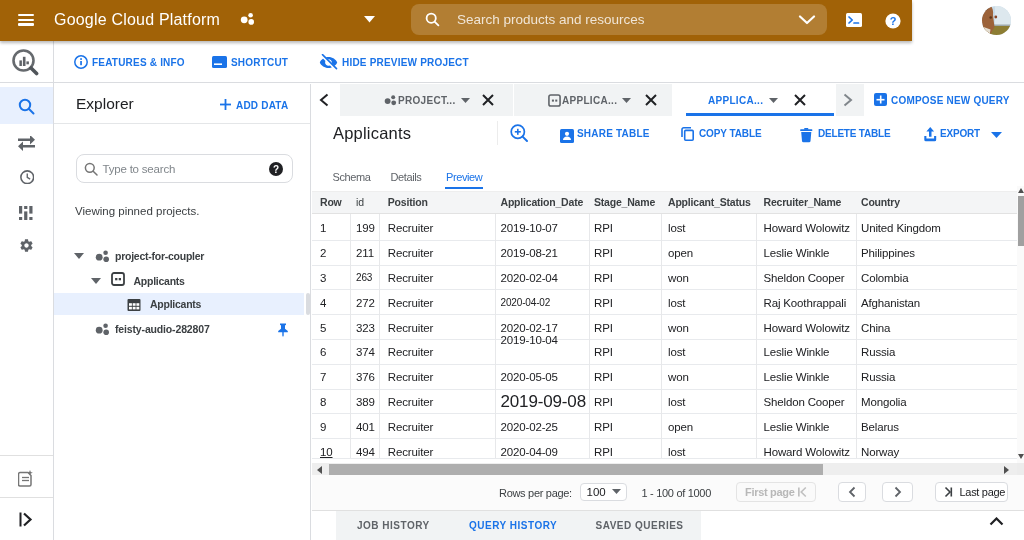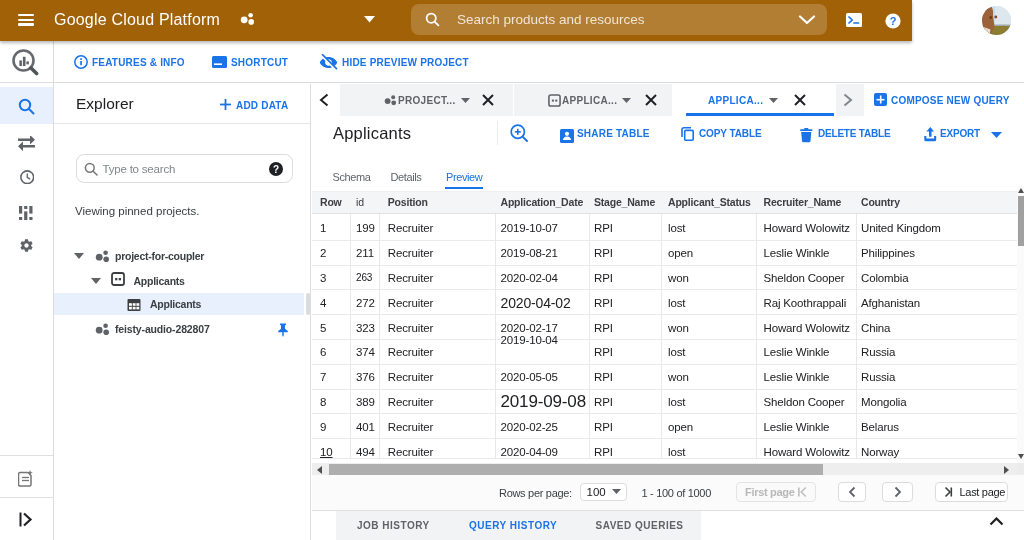--- a/index.html
+++ b/index.html
@@ -343,21 +343,21 @@
       <div class="abs" style="left:75.80000000000001px;top:49.6px;height:24.8px;display:flex;align-items:center;font-size:11.5px;letter-spacing:-.15px;color:#202124;white-space:nowrap;">Recruiter</div>
       <div class="abs" style="left:188.5px;top:49.6px;height:24.8px;display:flex;align-items:center;font-size:11.5px;letter-spacing:-.15px;color:#202124;white-space:nowrap;">2020-02-04</div>
       <div class="abs" style="left:282px;top:49.6px;height:24.8px;display:flex;align-items:center;font-size:11.5px;letter-spacing:-.15px;color:#202124;white-space:nowrap;">RPI</div>
       <div class="abs" style="left:356px;top:49.6px;height:24.8px;display:flex;align-items:center;font-size:11.5px;letter-spacing:-.15px;color:#202124;white-space:nowrap;">won</div>
       <div class="abs" style="left:451.5px;top:49.6px;height:24.8px;display:flex;align-items:center;font-size:11.5px;letter-spacing:-.15px;color:#202124;white-space:nowrap;">Sheldon Cooper</div>
       <div class="abs" style="left:549px;top:49.6px;height:24.8px;display:flex;align-items:center;font-size:11.5px;letter-spacing:-.15px;color:#202124;white-space:nowrap;">Colombia</div>
       <div class="abs" style="left:0;top:74.4px;width:705px;height:24.8px;border-bottom:1px solid #e8eaed;box-sizing:border-box;"></div>
       <div class="abs" style="left:8px;top:74.4px;height:24.8px;display:flex;align-items:center;font-size:11.5px;letter-spacing:-.15px;color:#202124;white-space:nowrap;">4</div>
       <div class="abs" style="left:44px;top:74.4px;height:24.8px;display:flex;align-items:center;font-size:11.5px;letter-spacing:-.15px;color:#202124;white-space:nowrap;">272</div>
       <div class="abs" style="left:75.80000000000001px;top:74.4px;height:24.8px;display:flex;align-items:center;font-size:11.5px;letter-spacing:-.15px;color:#202124;white-space:nowrap;">Recruiter</div>
-      <div class="abs" style="left:188.5px;top:74.4px;height:24.8px;display:flex;align-items:center;font-size:14px;letter-spacing:-.15px;color:#202124;white-space:nowrap;">2020-04-02</div>
+      <div class="abs" style="left:188.5px;top:74.4px;height:24.8px;display:flex;align-items:center;font-size:10px;letter-spacing:-.15px;color:#202124;white-space:nowrap;">2020-04-02</div>
       <div class="abs" style="left:282px;top:74.4px;height:24.8px;display:flex;align-items:center;font-size:11.5px;letter-spacing:-.15px;color:#202124;white-space:nowrap;">RPI</div>
       <div class="abs" style="left:356px;top:74.4px;height:24.8px;display:flex;align-items:center;font-size:11.5px;letter-spacing:-.15px;color:#202124;white-space:nowrap;">lost</div>
       <div class="abs" style="left:451.5px;top:74.4px;height:24.8px;display:flex;align-items:center;font-size:11.5px;letter-spacing:-.15px;color:#202124;white-space:nowrap;">Raj Koothrappali</div>
       <div class="abs" style="left:549px;top:74.4px;height:24.8px;display:flex;align-items:center;font-size:11.5px;letter-spacing:-.15px;color:#202124;white-space:nowrap;">Afghanistan</div>
       <div class="abs" style="left:0;top:99.2px;width:705px;height:24.8px;border-bottom:1px solid #e8eaed;box-sizing:border-box;"></div>
       <div class="abs" style="left:8px;top:99.2px;height:24.8px;display:flex;align-items:center;font-size:11.5px;letter-spacing:-.15px;color:#202124;white-space:nowrap;">5</div>
       <div class="abs" style="left:44px;top:99.2px;height:24.8px;display:flex;align-items:center;font-size:11.5px;letter-spacing:-.15px;color:#202124;white-space:nowrap;">323</div>
       <div class="abs" style="left:75.80000000000001px;top:99.2px;height:24.8px;display:flex;align-items:center;font-size:11.5px;letter-spacing:-.15px;color:#202124;white-space:nowrap;">Recruiter</div>
       <div class="abs" style="left:188.5px;top:99.2px;height:24.8px;display:flex;align-items:center;font-size:11.5px;letter-spacing:-.15px;color:#202124;white-space:nowrap;">2020-02-17</div>
       <div class="abs" style="left:282px;top:99.2px;height:24.8px;display:flex;align-items:center;font-size:11.5px;letter-spacing:-.15px;color:#202124;white-space:nowrap;">RPI</div>

